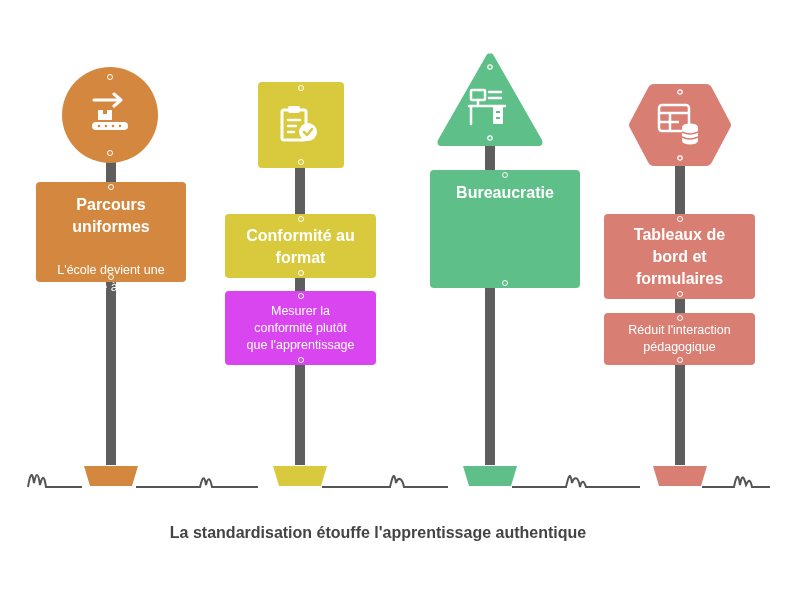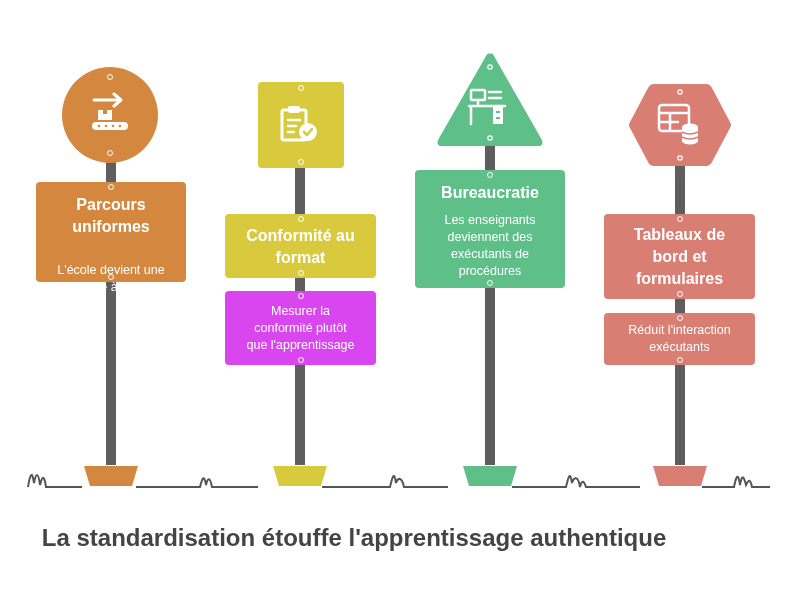--- a/index.html
+++ b/index.html
@@ -6,21 +6,21 @@
   body { width:800px; height:600px; background:#ffffff; position:relative; overflow:hidden;
          font-family:"Liberation Sans", sans-serif; }
   .abs { position:absolute; }
   .pole { position:absolute; width:10px; background:#5e5e5e; }
   .sign { position:absolute; border-radius:4px; color:#fff; text-align:center; box-sizing:border-box; }
   .sign .title { font-weight:bold; font-size:16px; line-height:22px; }
   .sign .desc { font-size:12.5px; line-height:17px; }
   .rivet { position:absolute; width:4px; height:4px; border:1.2px solid #fff; border-radius:50%; left:50%; transform:translateX(-50%); }
   .base { position:absolute; width:54px; height:20px; }
   .icon-shape { position:absolute; }
-  #footer { position:absolute; left:0; width:708px; top:524px; text-align:center; font-weight:bold; font-size:24px; color:#444; }
+  #footer { position:absolute; left:0; width:708px; top:524px; text-align:center; font-weight:bold; font-size:16px; color:#444;padding-left:24px; }
 </style>
 </head>
 <body>
 
 <svg class="abs" style="left:0;top:455px" width="800" height="40">
   <path d="M28 32 C30 20,32 14,34 28 C36 18,38 16,40 30 C42 22,44 18,46 32 L82 32" fill="none" stroke="#555" stroke-width="2"></path>
   <path d="M136 32 L200 32 C202 24,204 18,206 30 C208 22,210 22,212 32 L258 32" fill="none" stroke="#555" stroke-width="2"></path>
   <path d="M322 32 L390 32 C392 24,394 14,396 28 C398 22,402 22,404 32 L448 32" fill="none" stroke="#555" stroke-width="2"></path>
   <path d="M512 32 L566 32 C568 24,570 14,572 28 C574 22,578 20,580 32 C582 24,584 26,586 32 L640 32" fill="none" stroke="#555" stroke-width="2"></path>
   <path d="M702 32 L734 32 C736 22,738 16,740 30 C742 18,744 22,746 30 C748 26,750 22,752 32 L770 32" fill="none" stroke="#555" stroke-width="2"></path>
@@ -87,24 +87,23 @@
     <path d="M56 4 Q58 2 60 6 L108 90 Q110 96 104 96 H8 Q2 96 4 90 L52 6 Q54 2 56 4 Z" fill="#5EC088"></path>
     <circle cx="56" cy="17" r="2.2" fill="none" stroke="#fff" stroke-width="1.2"></circle>
     <circle cx="56" cy="88" r="2.2" fill="none" stroke="#fff" stroke-width="1.2"></circle>
   </svg>
   <svg style="position:absolute;left:467px;top:88px" width="40" height="40" viewBox="0 0 40 40">
     <rect x="4" y="2" width="14" height="10" rx="1" fill="none" stroke="#fff" stroke-width="2.5"></rect>
     <path d="M11 12 V16 M2 18 H38 M4 18 V36 M22 4 H34 M22 10 H34" stroke="#fff" stroke-width="2.5" stroke-linecap="round"></path>
     <rect x="26" y="18" width="10" height="18" fill="#fff"></rect>
     <path d="M29 24 H33 M29 30 H33" stroke="#5EC088" stroke-width="1.8"></path>
   </svg>
-  <div class="sign" style="left:415px;top:170px;width:150px;height:118px;background:#5EC088;padding-top:12px">
+  <div class="sign" style="left:430px;top:170px;width:150px;height:118px;background:#5EC088;padding-top:12px">
     <div class="rivet" style="top:2px"></div>
     <div class="title">Bureaucratie</div>
-    <div class="desc" style="margin-top:8px;padding:0 20px">Les enseignants deviennent des exécutants de procédures</div>
     <div class="rivet" style="bottom:2px"></div>
   </div>
   <svg class="base" style="left:463px;top:466px" viewBox="0 0 54 20">
     <path d="M0 0 H54 L48 20 H6 Z" fill="#5EC088"></path>
   </svg>
 </div>
 
 <div>
   <div class="pole" style="left:675px;top:165px;height:300px"></div>
   <svg class="icon-shape" style="left:628px;top:82px" width="104" height="86" viewBox="0 0 104 86">
@@ -120,21 +119,21 @@
     <ellipse cx="33" cy="38" rx="8" ry="3.5" fill="#fff"></ellipse>
     <path d="M25 29 Q33 33 41 29 M25 34 Q33 38 41 34" stroke="#D97E73" stroke-width="1.5" fill="none"></path>
   </svg>
   <div class="sign" style="left:604px;top:214px;width:151px;height:85px;background:#D97E73;padding-top:10px">
     <div class="rivet" style="top:2px"></div>
     <div class="title" style="padding:0 20px">Tableaux de bord et formulaires</div>
     <div class="rivet" style="bottom:2px"></div>
   </div>
   <div class="sign" style="left:604px;top:313px;width:151px;height:52px;background:#D97E73;padding-top:9px">
     <div class="rivet" style="top:2px"></div>
-    <div class="desc" style="padding:0 14px">Réduit l'interaction exécutants</div>
+    <div class="desc" style="padding:0 14px">Réduit l'interaction pédagogique</div>
     <div class="rivet" style="bottom:2px"></div>
   </div>
   <svg class="base" style="left:653px;top:466px" viewBox="0 0 54 20">
     <path d="M0 0 H54 L48 20 H6 Z" fill="#D97E73"></path>
   </svg>
 </div>
 
 <div id="footer">La standardisation étouffe l'apprentissage authentique</div>
 
 </body></html>

